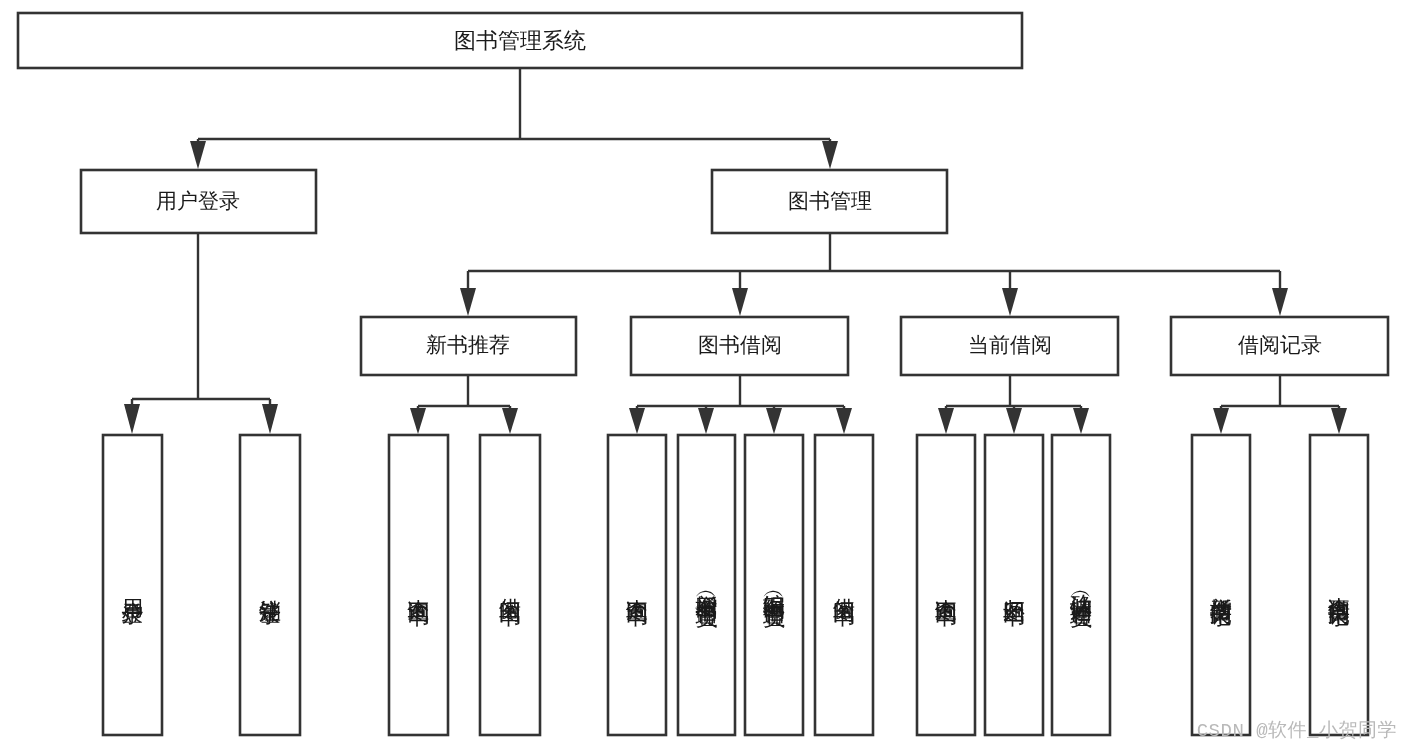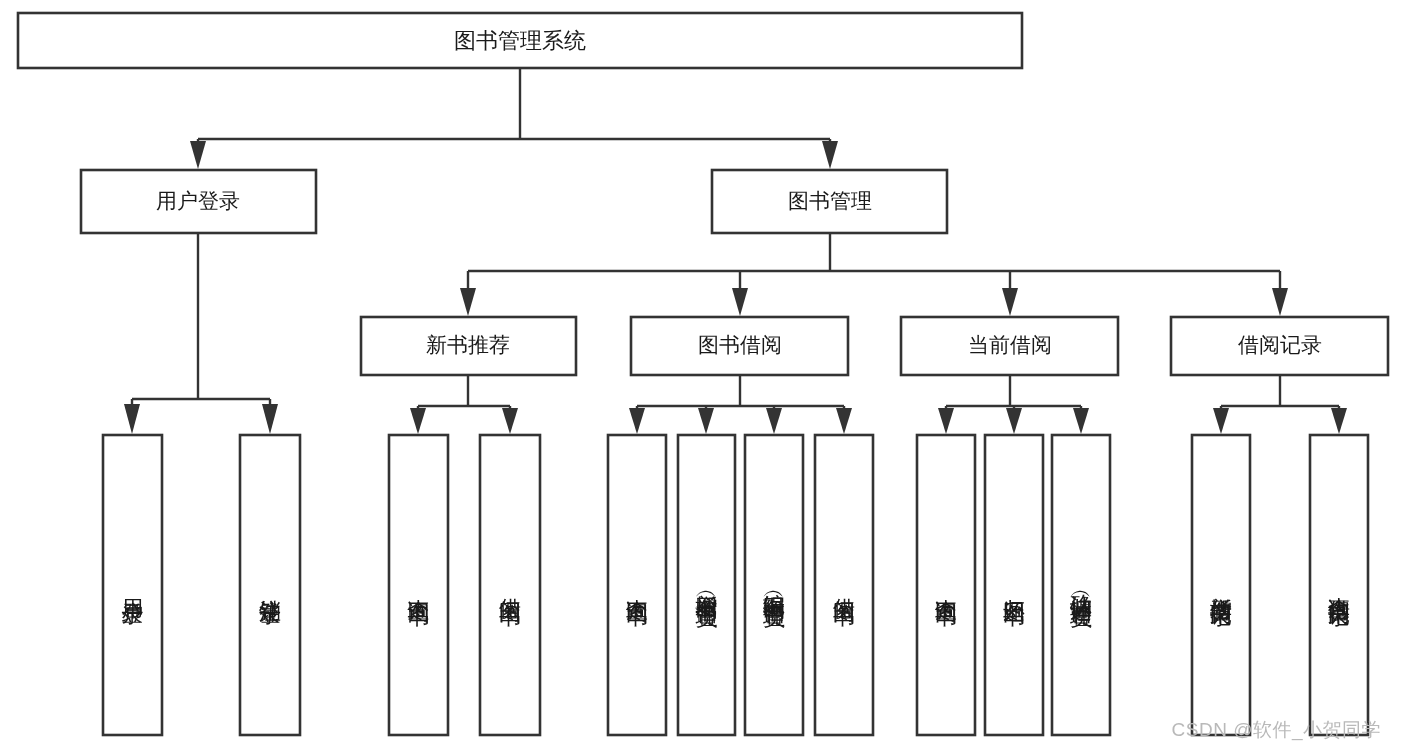--- a/index.html
+++ b/index.html
@@ -57,23 +57,23 @@
     font-family: "Liberation Sans", "DejaVu Sans", sans-serif;
     font-size: 22px;
     line-height: 1.08;
     letter-spacing: 2px;
     color: #1a1a1a;
     white-space: nowrap;
     text-align: center;
   }
   #watermark {
     position: absolute;
-    right: 24px;
+    right: 8px;
     bottom: 4px;
-    font-family: Liberation Sans, sans-serif;
+    font-family: Liberation Mono, monospace;
     font-size: 19px;
     color: #b9b9b9;
     letter-spacing: 0.5px;
     user-select: none;
   }
 </style>
 </head>
 <body>
 
 <svg id="diagram" viewBox="0 0 1405 747" xmlns="http://www.w3.org/2000/svg">

